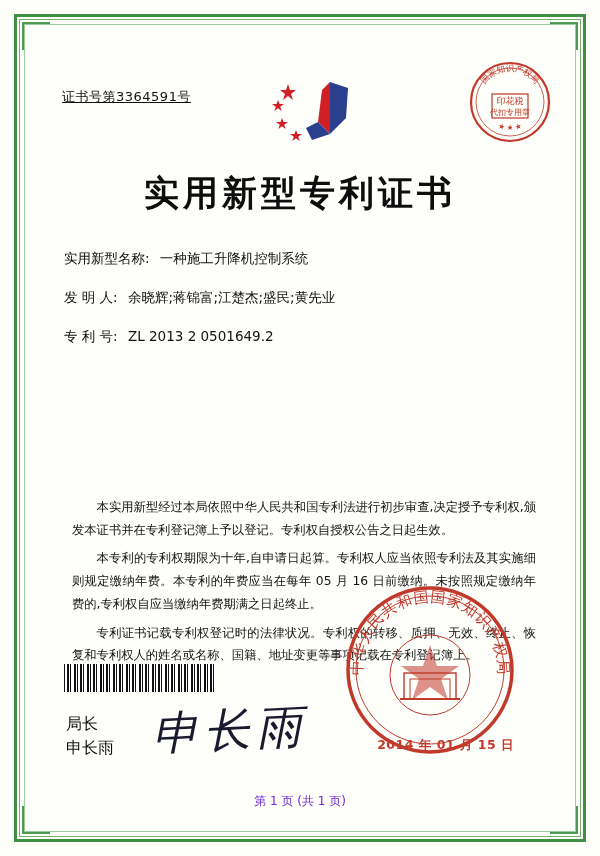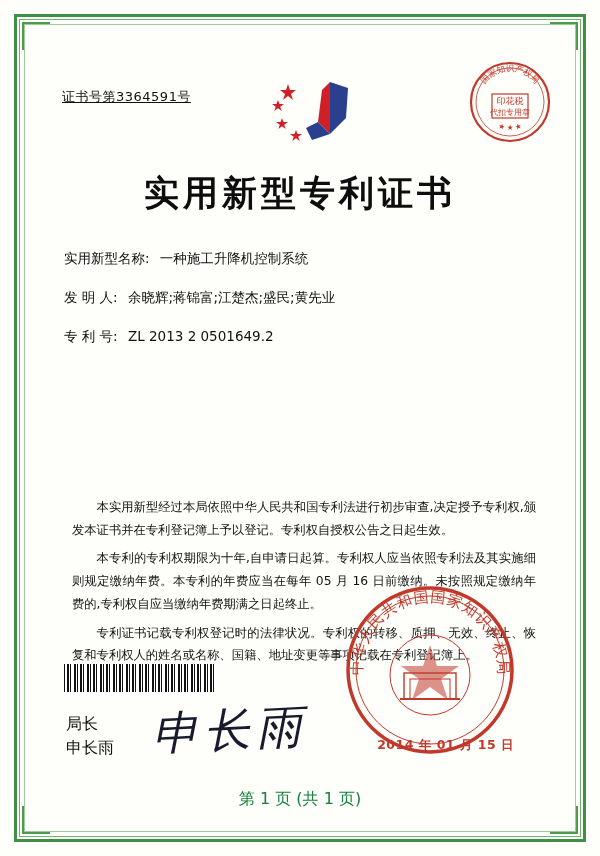--- a/index.html
+++ b/index.html
@@ -135,22 +135,22 @@
   }
   .seal-date{
     position:absolute;right:46px;bottom:62px;
     font-size:12.5px;color:#c0392b;font-weight:bold;
     letter-spacing:.5px;
   }
 
   .footer{
     position:absolute;left:0;right:0;bottom:6px;
     text-align:center;
-    font-size:16px;
-    color:#15803d;
+    font-size:12px;
+    color:#6d28d9;
   }
 </style>
 </head>
 <body>
 
 <div class="cert">
 
   <div class="frame-outer"></div>
   <div class="frame-mid"></div>
   <div class="frame-inner"></div>

